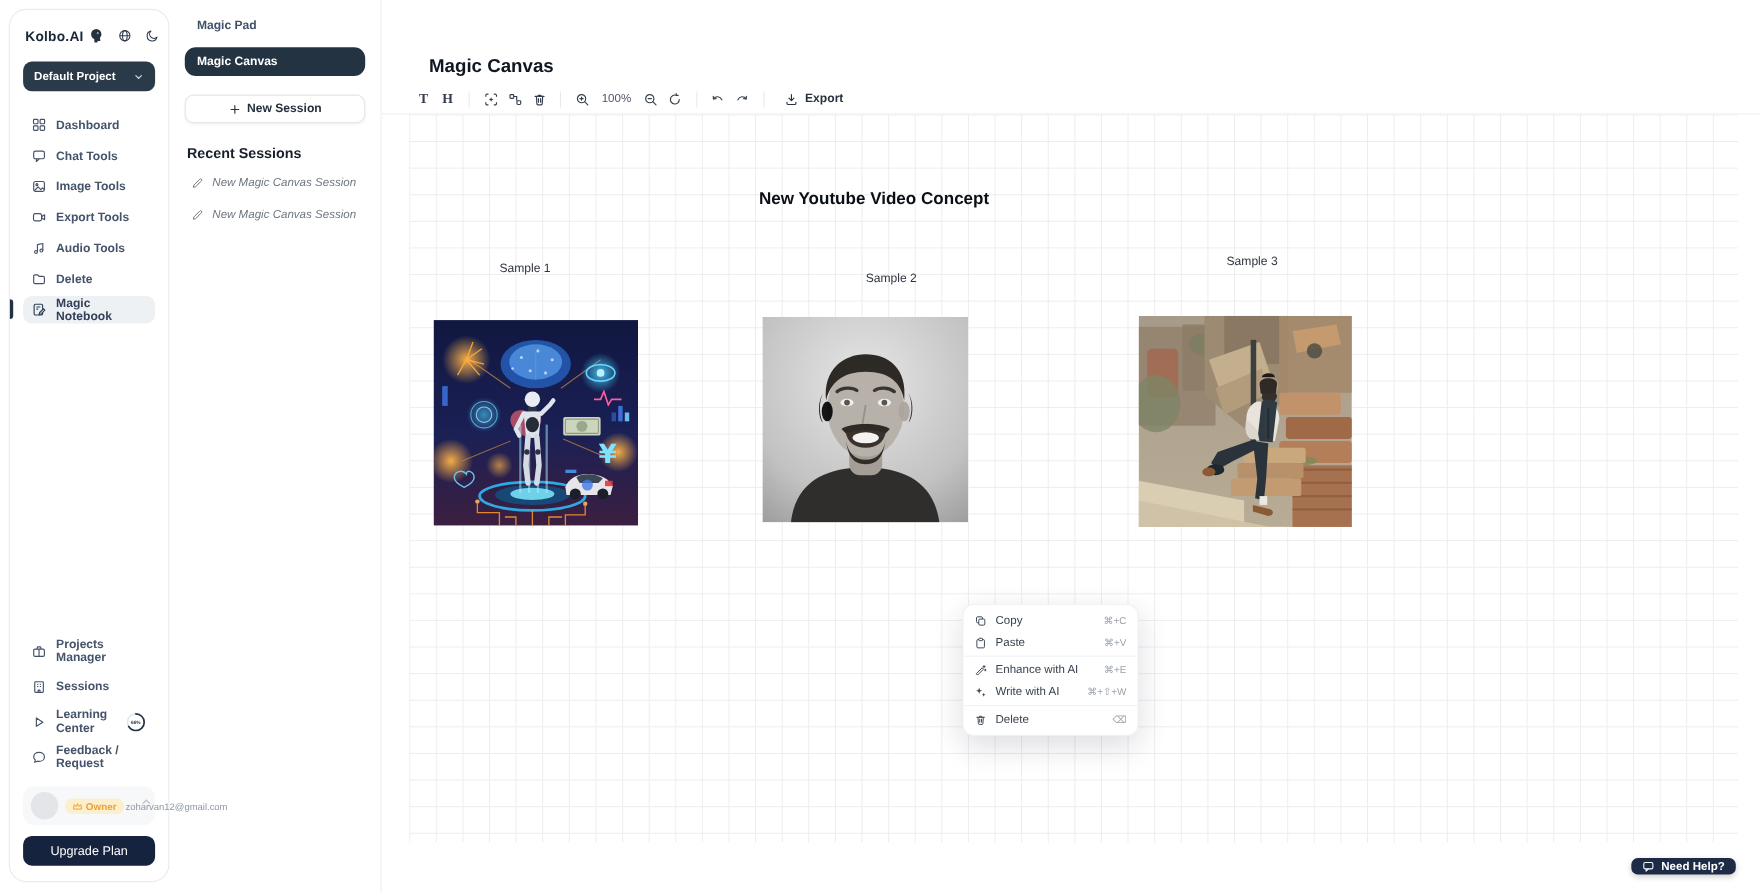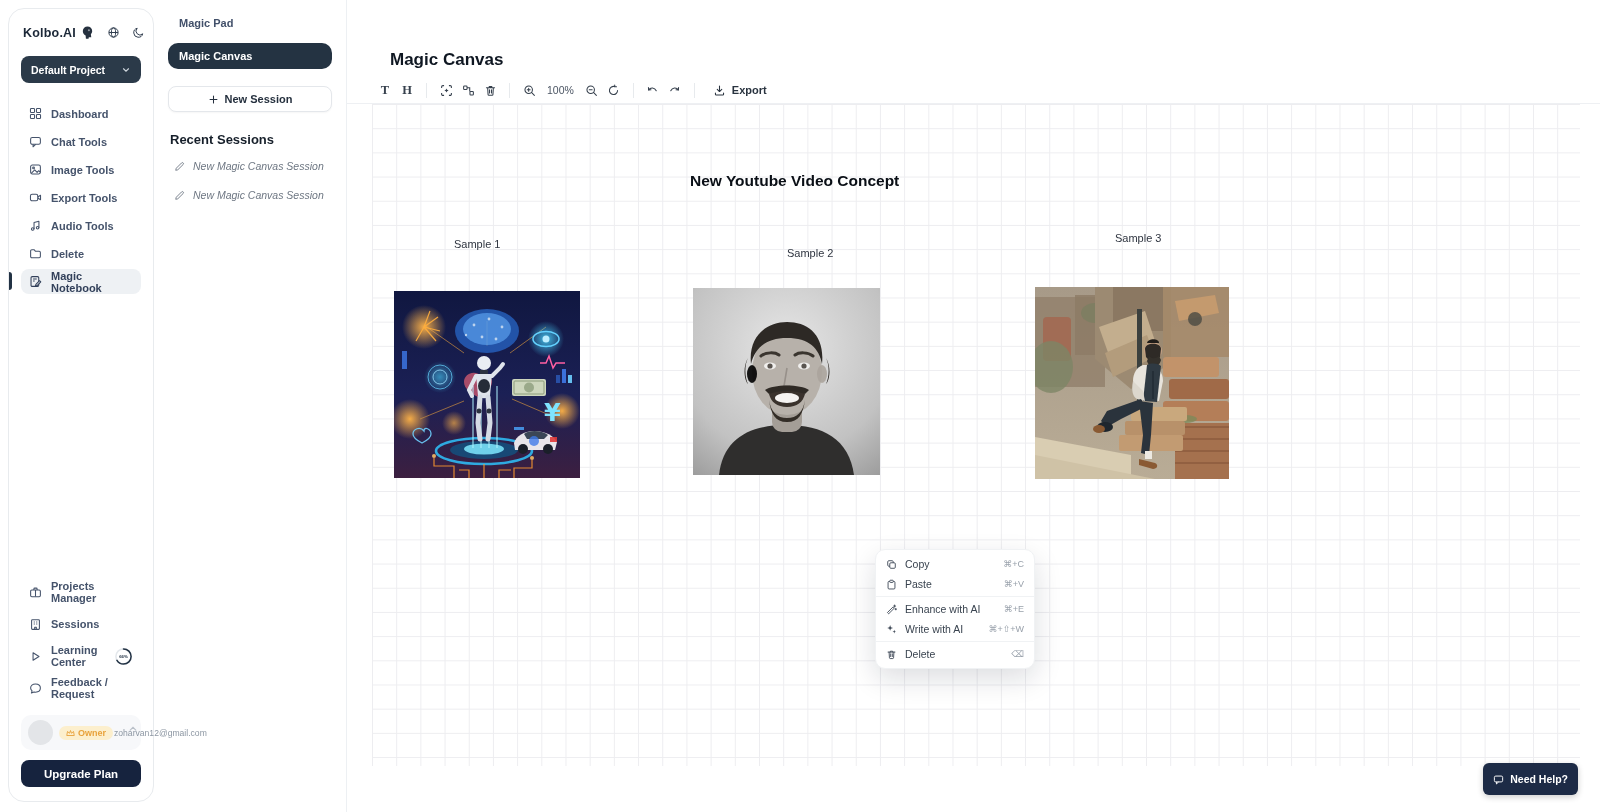--- a/index.html
+++ b/index.html
@@ -34,21 +34,21 @@
   .ring-badge text { font:700 4.6px "Liberation Sans", sans-serif; fill:#223244; }
   .user-card { margin-top:14px; background:#f7f8fa; border-radius:10px; padding:5px 7px;
                display:flex; align-items:center; gap:6px; position:relative; cursor:pointer; }
   .avatar { width:25px; height:25px; border-radius:50%; background:#e3e5e8; flex:none; }
   .user-info { flex:1; display:flex; flex-direction:row; align-items:center; gap:1px; min-width:0; }
   .owner-pill { display:flex; align-items:center; gap:3px; background:#fcefcd; color:#e8a23b;
                 font-size:9px; font-weight:800; padding:2px 7px; border-radius:8px; }
   .user-email { font-size:8.6px; color:#8d97a3; white-space:nowrap; }
   .user-caret { position:absolute; right:4px; top:11px; color:#b8bfc7; }
   .upgrade-btn { margin-top:10px; height:27px; background:#16233e; color:#fff; border:none; border-radius:8px;
-                 font-size:11.5px; font-weight:700; font-family:inherit; cursor:pointer; }
+                 font-size:11.5px; font-weight:400; font-family:inherit; cursor:pointer; }
 
   
   .panel { position:absolute; left:154px; top:0; width:193px; height:812px;
            border-right:1px solid #edf0f3; padding:12px 14px; }
   .panel-item { font-size:11px; font-weight:600; color:#42506a; padding:5px 11px; cursor:pointer; }
   .panel-pill { margin-top:9px; background:#243342; color:#fff; border-radius:10px; font-size:11px;
                 font-weight:700; padding:7px 11px; cursor:pointer; }
   .new-session-btn { margin-top:17px; width:100%; height:26px; background:#fff; border:1px solid #e4e7eb;
                      border-radius:8px; display:flex; align-items:center; justify-content:center; gap:6px;
                      font-size:11px; font-weight:600; color:#25303e; cursor:pointer; font-family:inherit;
@@ -82,21 +82,21 @@
   
   .context-menu { position:absolute; left:503px; top:445px; width:160px; background:#fff;
                   border:1px solid #f0f2f4; border-radius:10px; padding:4px 0;
                   box-shadow:0 10px 28px rgba(15,23,42,.14); }
   .menu-item { height:20px; display:flex; align-items:center; gap:8px; padding:0 10px; cursor:pointer; }
   .menu-item svg { color:#3c4654; flex:none; }
   .menu-label { font-size:10.5px; color:#39434f; font-weight:500; white-space:nowrap; }
   .menu-shortcut { margin-left:auto; font-size:9px; color:#99a1ab; white-space:nowrap; }
   .menu-sep { height:1px; background:#f0f2f4; margin:2px 0; }
 
-  .help-btn { position:absolute; right:22px; bottom:17px; height:32px; background:#1d2b46; color:#fff;
+  .help-btn { position:absolute; right:22px; bottom:17px; height:15px; background:#1d2b46; color:#fff;
               border:none; border-radius:6px; display:flex; align-items:center; gap:6px; padding:0 10px;
               font-size:10.5px; font-weight:700; cursor:pointer; font-family:inherit;
               box-shadow:0 2px 6px rgba(0,0,0,.2); }
 </style>
 </head>
 <body>
 
 <div class="stage">
 
   <aside class="sidebar">

